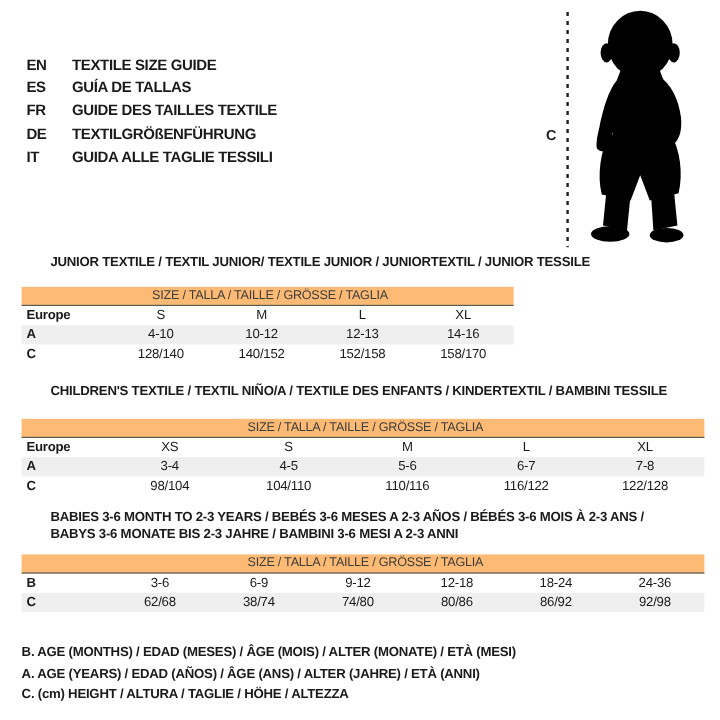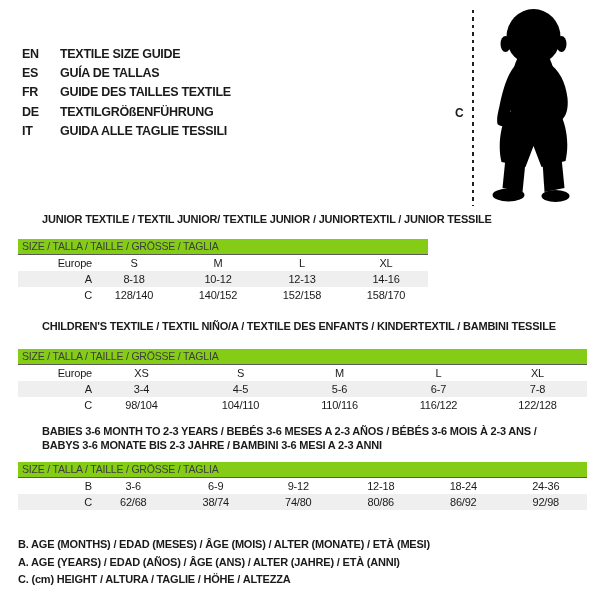--- a/index.html
+++ b/index.html
@@ -30,26 +30,26 @@
   .t1-title{top:213px;}
   .t2-title{top:320px;}
   .t3-title{top:424px;width:565px;}
 
   
   .tbl{position:absolute;left:18px;font-size:11px;letter-spacing:-0.2px;}
   .tbl-1{top:239px;width:410px;}
   .tbl-2{top:349px;width:569px;}
   .tbl-3{top:462px;width:569px;}
   .tbl-head{
-    height:15px;line-height:15px;background:#84cc16;color:#3d3d3d;
-    border-bottom:1px solid #5a5a5a;padding-left:4px;font-size:10.5px;
+    height:15px;line-height:15px;background:#fdba74;color:#3d3d3d;
+    border-bottom:1px solid #5a5a5a;padding-left:4px;font-size:10.5px;text-align:center;
   }
   .row{display:flex;height:16px;line-height:16px;}
   .row.shaded{background:#efefef;}
-  .cell-label{width:70px;padding-left:4px;text-align:right;}
+  .cell-label{width:70px;padding-left:4px;text-align:left;font-weight:bold;}
   .cell{flex:1;text-align:center;}
 
   
   .footnotes{position:absolute;left:18px;top:536px;}
   .footnote{font-weight:700;font-size:11px;line-height:17.5px;letter-spacing:-0.2px;}
 </style>
 </head>
 <body>
 
 <div class="page">
@@ -100,21 +100,21 @@
     <div class="tbl-head">SIZE / TALLA / TAILLE / GRÖSSE / TAGLIA</div>
     <div class="row">
       <span class="cell-label">Europe</span>
       <span class="cell">S</span>
       <span class="cell">M</span>
       <span class="cell">L</span>
       <span class="cell">XL</span>
     </div>
     <div class="row shaded">
       <span class="cell-label">A</span>
-      <span class="cell">8-18</span>
+      <span class="cell">4-10</span>
       <span class="cell">10-12</span>
       <span class="cell">12-13</span>
       <span class="cell">14-16</span>
     </div>
     <div class="row">
       <span class="cell-label">C</span>
       <span class="cell">128/140</span>
       <span class="cell">140/152</span>
       <span class="cell">152/158</span>
       <span class="cell">158/170</span>

